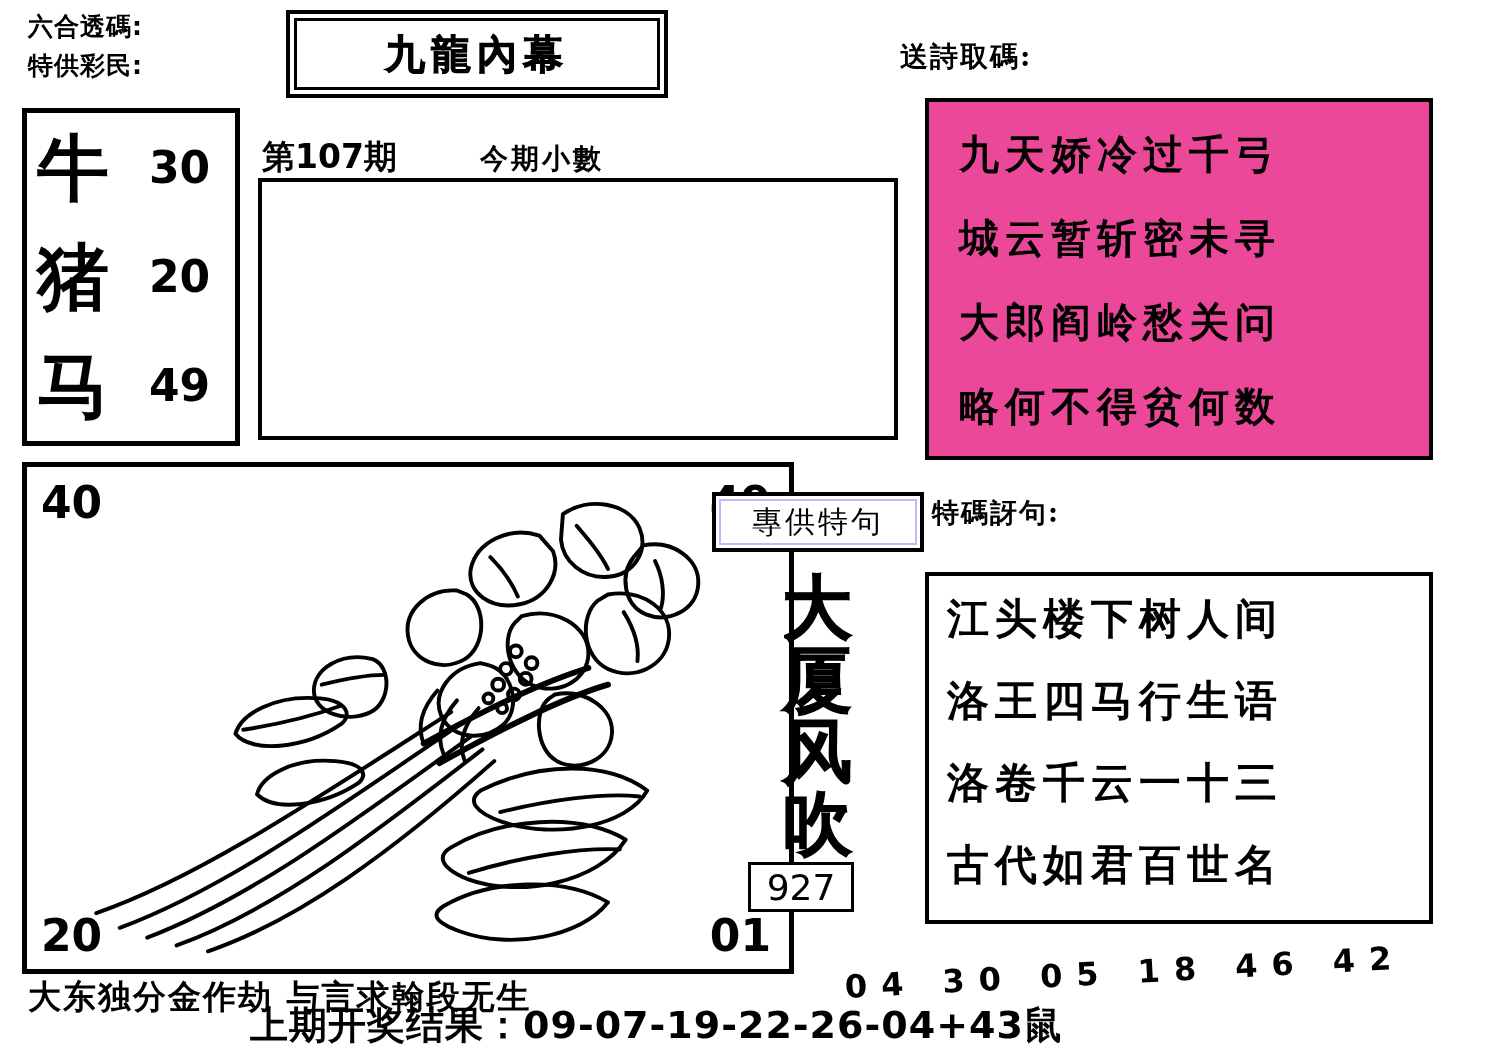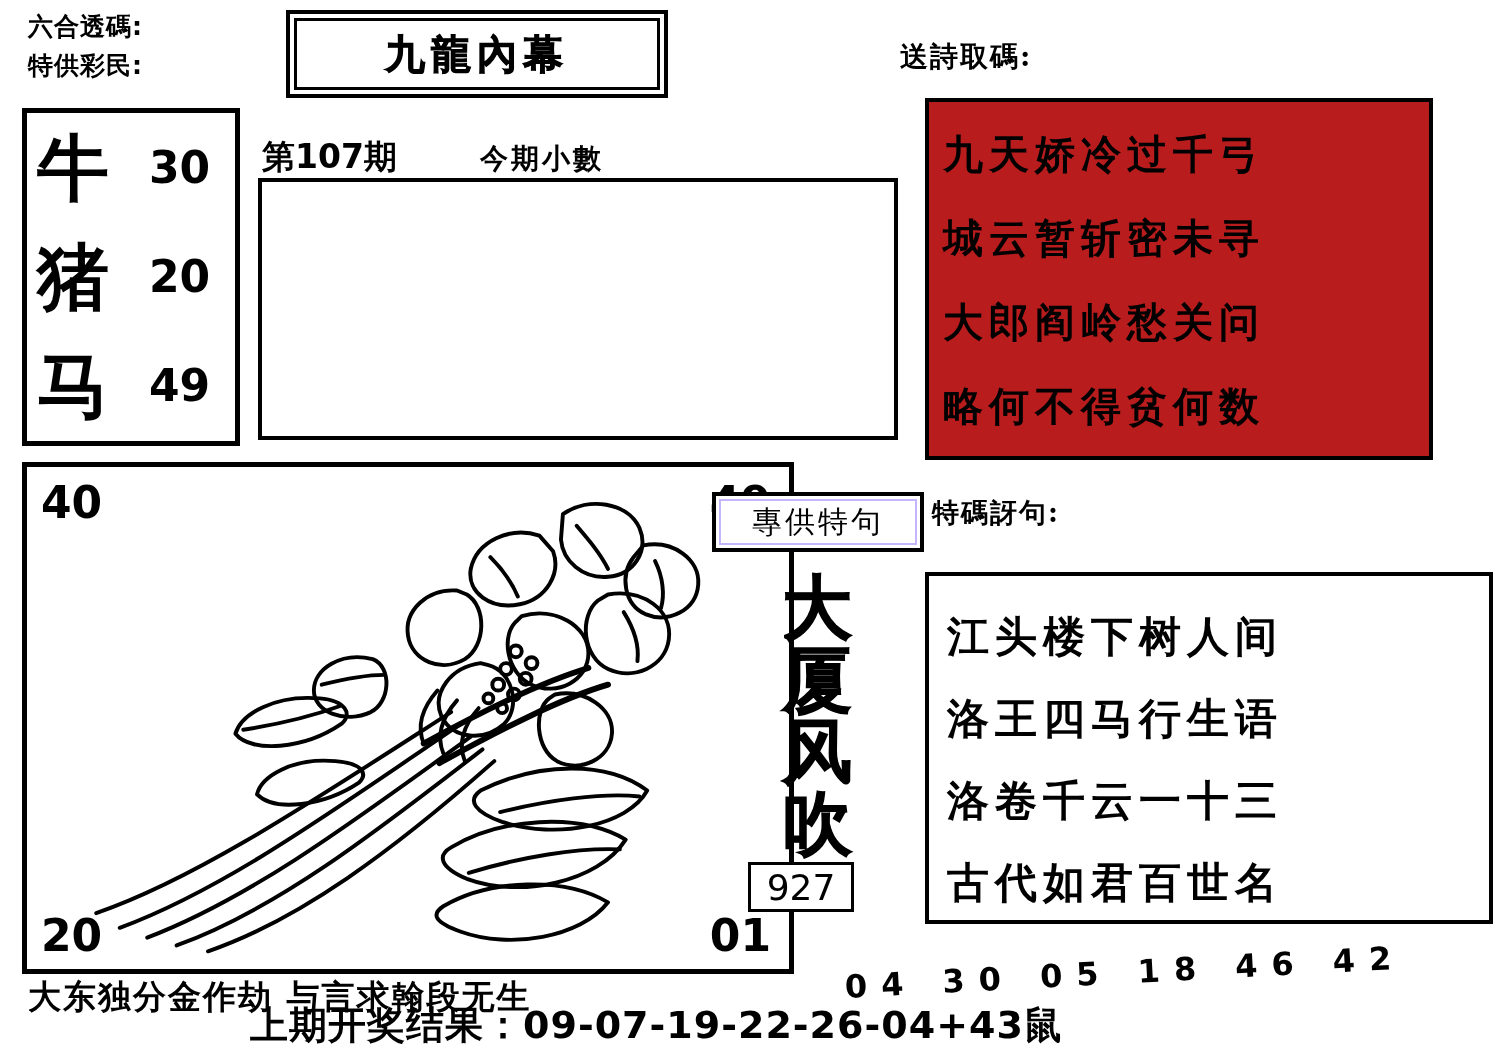--- a/index.html
+++ b/index.html
@@ -92,22 +92,22 @@
   .flower-svg{position:absolute;left:0;top:0;width:100%;height:100%;}
 
   
   .send-label{
     position:absolute;left:900px;top:38px;
     font-size:28px;font-weight:bold;letter-spacing:2px;
     font-family:"DejaVu Serif","Liberation Serif",serif;
   }
   .poem-box{
     position:absolute;left:925px;top:98px;width:508px;height:362px;
-    border:4px solid #000;box-sizing:border-box;background:#b91c1c;
-    padding:10px 6px 0 14px;
+    border:4px solid #000;box-sizing:border-box;background:#ec4899;
+    padding:10px 6px 0 30px;
   }
   .poem-line{
     font-size:40px;font-weight:bold;line-height:84px;
     letter-spacing:6px;white-space:nowrap;
     font-family:"DejaVu Serif","Liberation Serif",serif;
   }
 
   
   .spec-banner{
     position:absolute;left:712px;top:492px;width:212px;height:60px;
@@ -138,23 +138,23 @@
   .num-box{
     position:absolute;left:748px;top:862px;width:106px;height:50px;
     border:3px solid #000;box-sizing:border-box;background:#fff;
     display:flex;align-items:center;justify-content:center;
     font-size:36px;font-weight:normal;
     font-family:"DejaVu Sans","Liberation Sans",sans-serif;
   }
 
   
   .poem-box2{
-    position:absolute;left:925px;top:572px;width:568px;height:352px;
+    position:absolute;left:925px;top:572px;width:508px;height:352px;
     border:4px solid #000;box-sizing:border-box;background:#fff;
-    padding:20px 6px 0 18px;
+    padding:2px 6px 0 18px;
   }
   .poem-box2 .poem-line{line-height:82px;font-size:42px;}
 
   
   .bottom-phrase{
     position:absolute;left:28px;top:975px;
     font-size:33px;font-weight:bold;letter-spacing:2px;
     font-family:"DejaVu Serif","Liberation Serif",serif;
     white-space:nowrap;
   }

